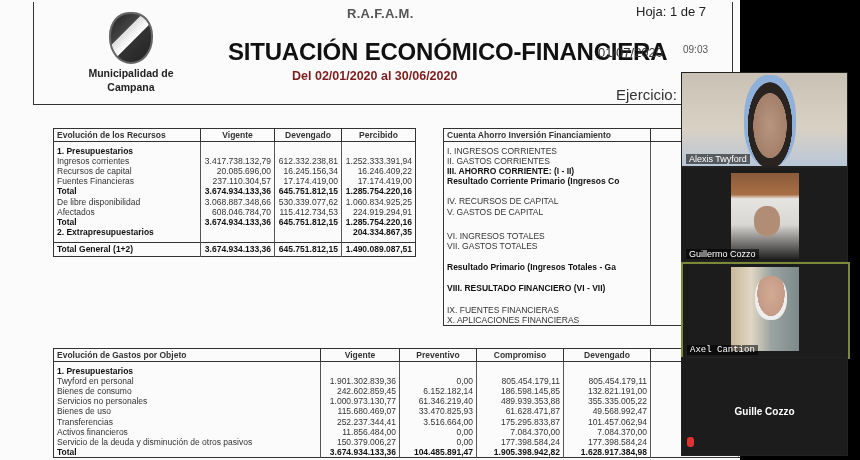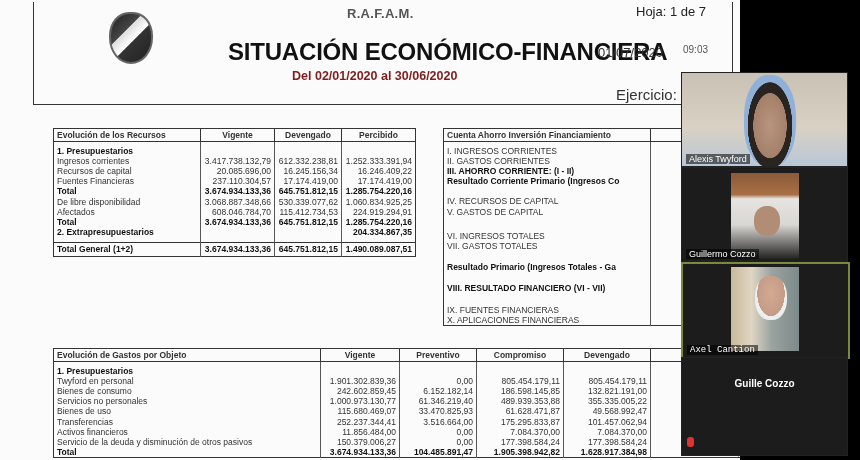--- a/index.html
+++ b/index.html
@@ -28,32 +28,36 @@
   .sep td{border-top:1.5px solid #333;}
   .sidebar{position:absolute;left:681px;top:70px;width:165px;}
   .tile{position:absolute;width:165px;height:93px;border:1px solid #222;overflow:hidden;background:#1c1c1c;}
   .tile .nm{position:absolute;left:4px;bottom:2px;font-size:9px;color:#fff;background:rgba(0,0,0,.55);padding:0 3px;}
   .v1{left:0;top:2px;background:linear-gradient(180deg,#c9c2b4 0%,#d8d1c4 60%,#b9c7d8 100%);}
   .v2{left:0;top:97px;}
   .v2 .cam{position:absolute;left:49px;top:5px;width:68px;height:86px;background:linear-gradient(180deg,#8a5a3a 0%,#a86f45 25%,#e6e4e0 30%,#d9d7d3 60%,#222 100%);}
   .v3{left:0;top:192px;border:2px solid #7a8a3a;font-family:Liberation Mono, monospace;}
   .v3 .cam{position:absolute;left:48px;top:3px;width:68px;height:84px;background:linear-gradient(90deg,#c9b99a 0%,#e0d6c4 30%,#9aa3a0 60%,#7d8a8a 100%);}
   .v4{left:0;top:287px;height:97px;}
-  .v4 .center{position:absolute;left:0;right:0;top:20px;text-align:center;font-size:10px;font-weight:bold;color:#fff;}
+  .v4 .center{position:absolute;left:0;right:0;top:48px;text-align:center;font-size:10px;font-weight:bold;color:#fff;}
   .face{position:absolute;border-radius:45%;}
   .mic{position:absolute;left:5px;bottom:8px;width:7px;height:10px;border-radius:3px;background:#d33;}
 </style>
 </head>
 <body>
 
 <div class="doc">
   <div class="hdr-box"></div>
   <div class="rafam">R.A.F.A.M.</div>
   <div class="hoja">Hoja: 1 de 7</div>
   <div class="logo"></div>
+  <div class="muni">
+    <div>Municipalidad de</div>
+    <div>Campana</div>
+  </div>
   <div class="title">SITUACIÓN ECONÓMICO-FINANCIERA</div>
   <div class="period">Del 02/01/2020 al 30/06/2020</div>
   <div class="date">01/07/2020</div>
   <div class="time">09:03</div>
   <div class="ejercicio">Ejercicio: 2</div>
 
   <table class="t1">
     <tbody>
         <tr>
       <th class="l" style="width:140px">Evolución de los Recursos</th>

